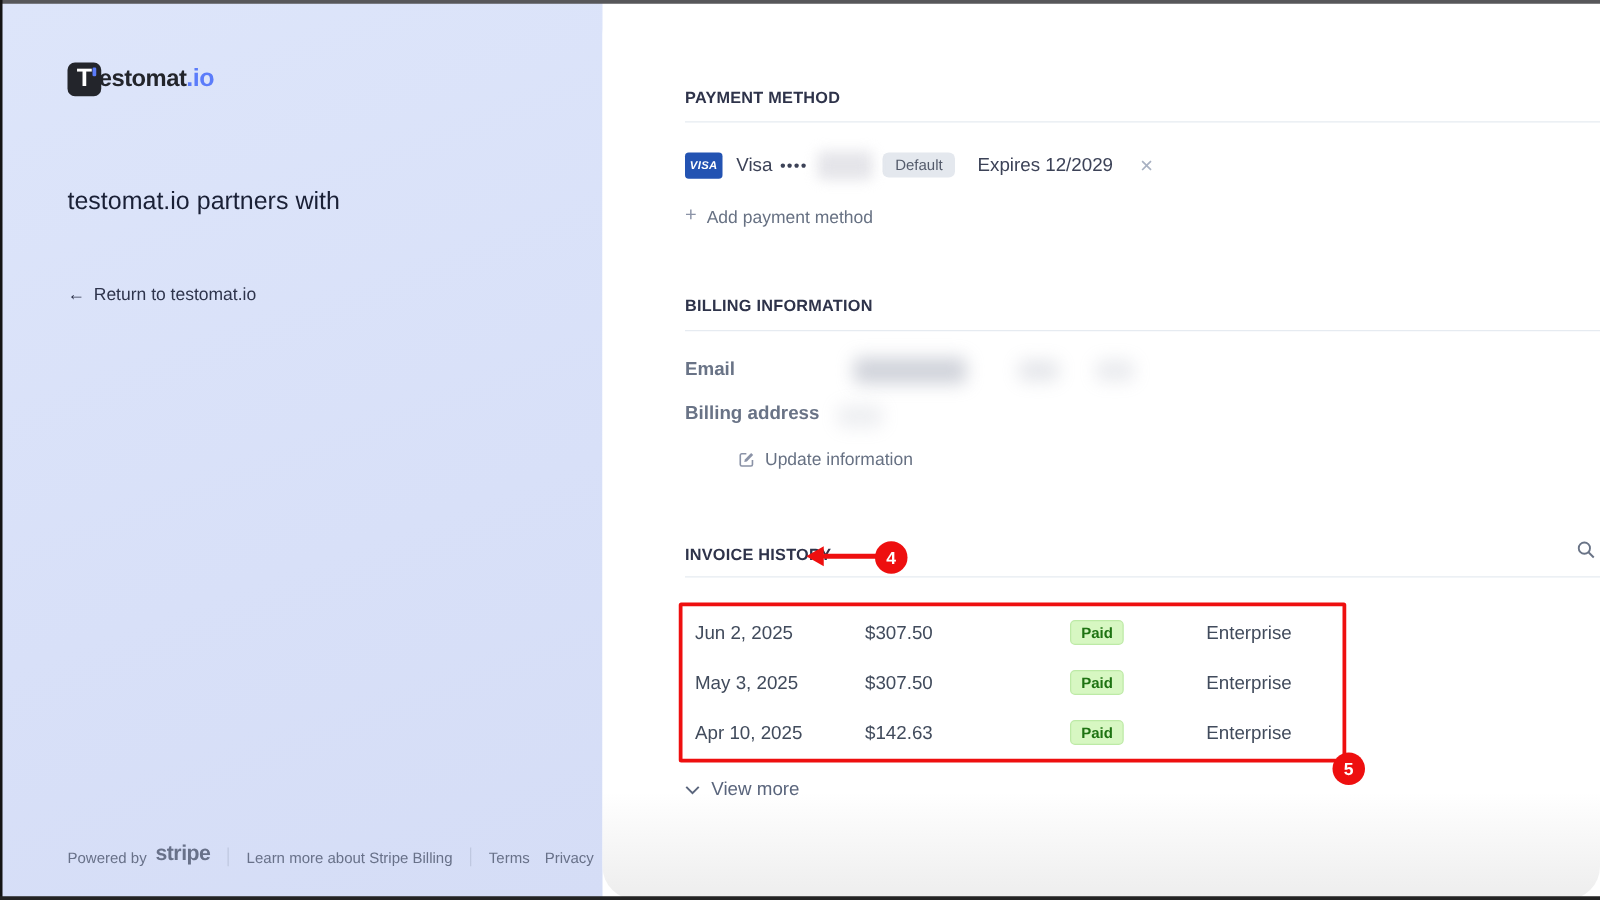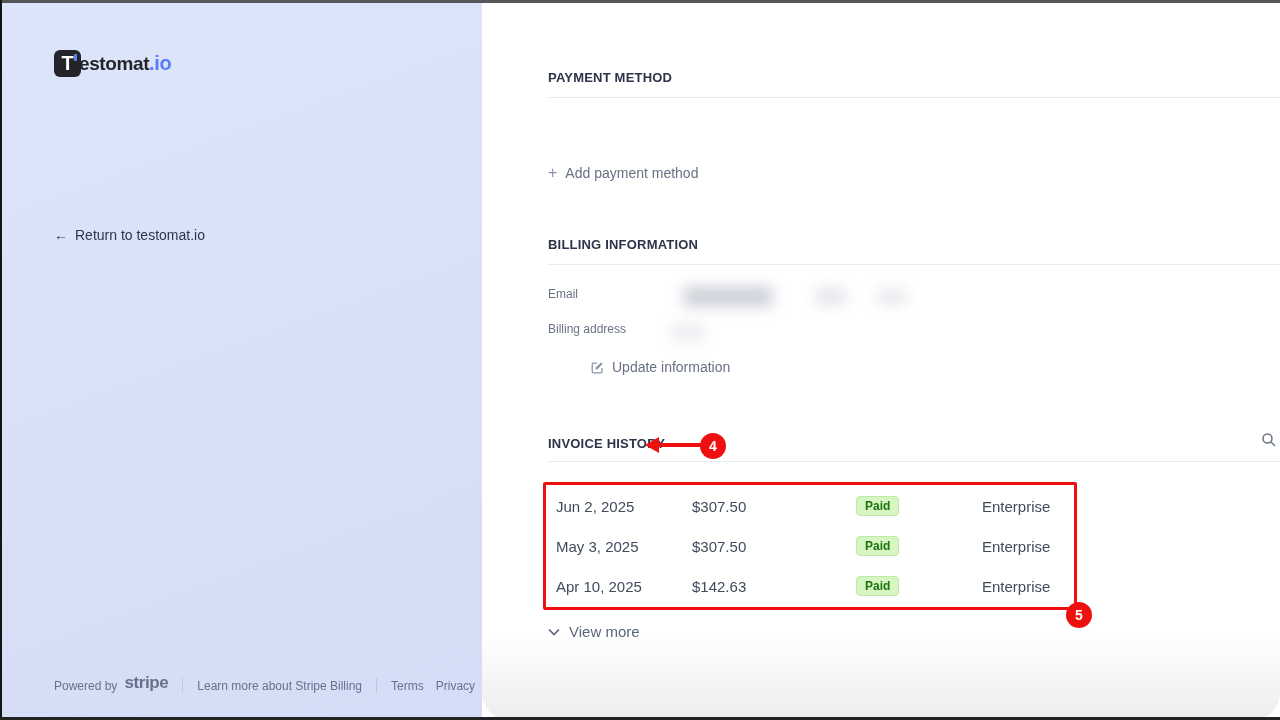--- a/index.html
+++ b/index.html
@@ -70,29 +70,29 @@
   .remove-card {
     position:absolute; left:364px; border:none; background:none; font-size:18px;
     color:#a8b1c2; cursor:pointer; line-height:1;
   }
   .link-row {
     position:absolute; left:66px; display:flex; align-items:center; gap:8px;
     font-size:14px; color:#677183; cursor:pointer;
   }
   .plus-glyph { font-size:16px; color:#8b93a7; line-height:1; }
 
-  .field-label { position:absolute; left:66px; font-size:12px; color:#697386; }
+  .field-label { position:absolute; left:66px; font-size:15px; color:#697386;font-weight:bold; }
   .blur-blob { position:absolute; background:#a9aebc; border-radius:4px; filter:blur(7px); }
   .search-btn { position:absolute; right:1px; top:430px; background:none; border:none; cursor:pointer; padding:2px; }
 
   .invoice-table { position:absolute; left:74px; top:486px; width:520px; }
   .inv-row { height:40px; display:flex; align-items:center; font-size:15px; color:#414b5c; }
   .cell-date { width:136px; }
   .cell-amount { width:164px; }
-  .cell-status { width:126px; }
+  .cell-status { width:109px; }
   .paid-badge {
     display:inline-block; background:#d7f7c2; border:1px solid #bdeaa6;
     color:#1e7312; font-size:12px; font-weight:700; padding:2px 8px; border-radius:4px;
   }
   .view-more { position:absolute; left:66px; top:623px; display:flex; align-items:center; gap:9px; font-size:15px; color:#5a657c; cursor:pointer; }
 
   
   .anno { position:absolute; z-index:40; pointer-events:none; }
   .anno-rect { left:543px; top:482px; width:534px; height:128px; border:3px solid #ee0f0f; border-radius:2px; }
   .anno-arrow-line { left:658px; top:443px; width:46px; height:4px; background:#ee0f0f; border-radius:2px; }
@@ -120,21 +120,21 @@
 
 <aside class="sidebar">
 
   <div class="logo">
     <span class="logo-box">T</span>
     <span class="logo-text">estomat</span>
     <span class="logo-domain">.io</span>
   </div>
 
   <h1 class="headline">
-    <br>
+    <span>testomat.io partners with</span><br>
   </h1>
 
   <a class="return-link">
     <span>←</span>
     <span>Return to testomat.io</span>
   </a>
 
   <footer class="sidebar-footer">
     <span>Powered by</span>
     <span class="stripe-wordmark">stripe</span>
@@ -144,20 +144,29 @@
     <a class="footer-link">Terms</a>
     <a class="footer-link footer-gap">Privacy</a>
   </footer>
 </aside>
 
 <main class="main">
 
   <h2 class="section-heading" style="top:70px;">PAYMENT METHOD</h2>
   <div class="divider" style="top:97px;"></div>
 
+  <div class="card-row">
+    <span class="visa-badge">VISA</span>
+    <span class="card-brand">Visa</span>
+    <span class="card-dots">••••</span>
+    <span class="blur-card"></span>
+    <span class="default-badge">Default</span>
+    <span class="expires">Expires 12/2029</span>
+    <button class="remove-card">×</button>
+  </div>
 
   <div class="link-row" style="top:165px;">
     <span class="plus-glyph">+</span>
     <span>Add payment method</span>
   </div>
 
   <h2 class="section-heading" style="top:237px;">BILLING INFORMATION</h2>
   <div class="divider" style="top:264px;"></div>
 
   <span class="field-label" style="top:287px;">Email</span>

